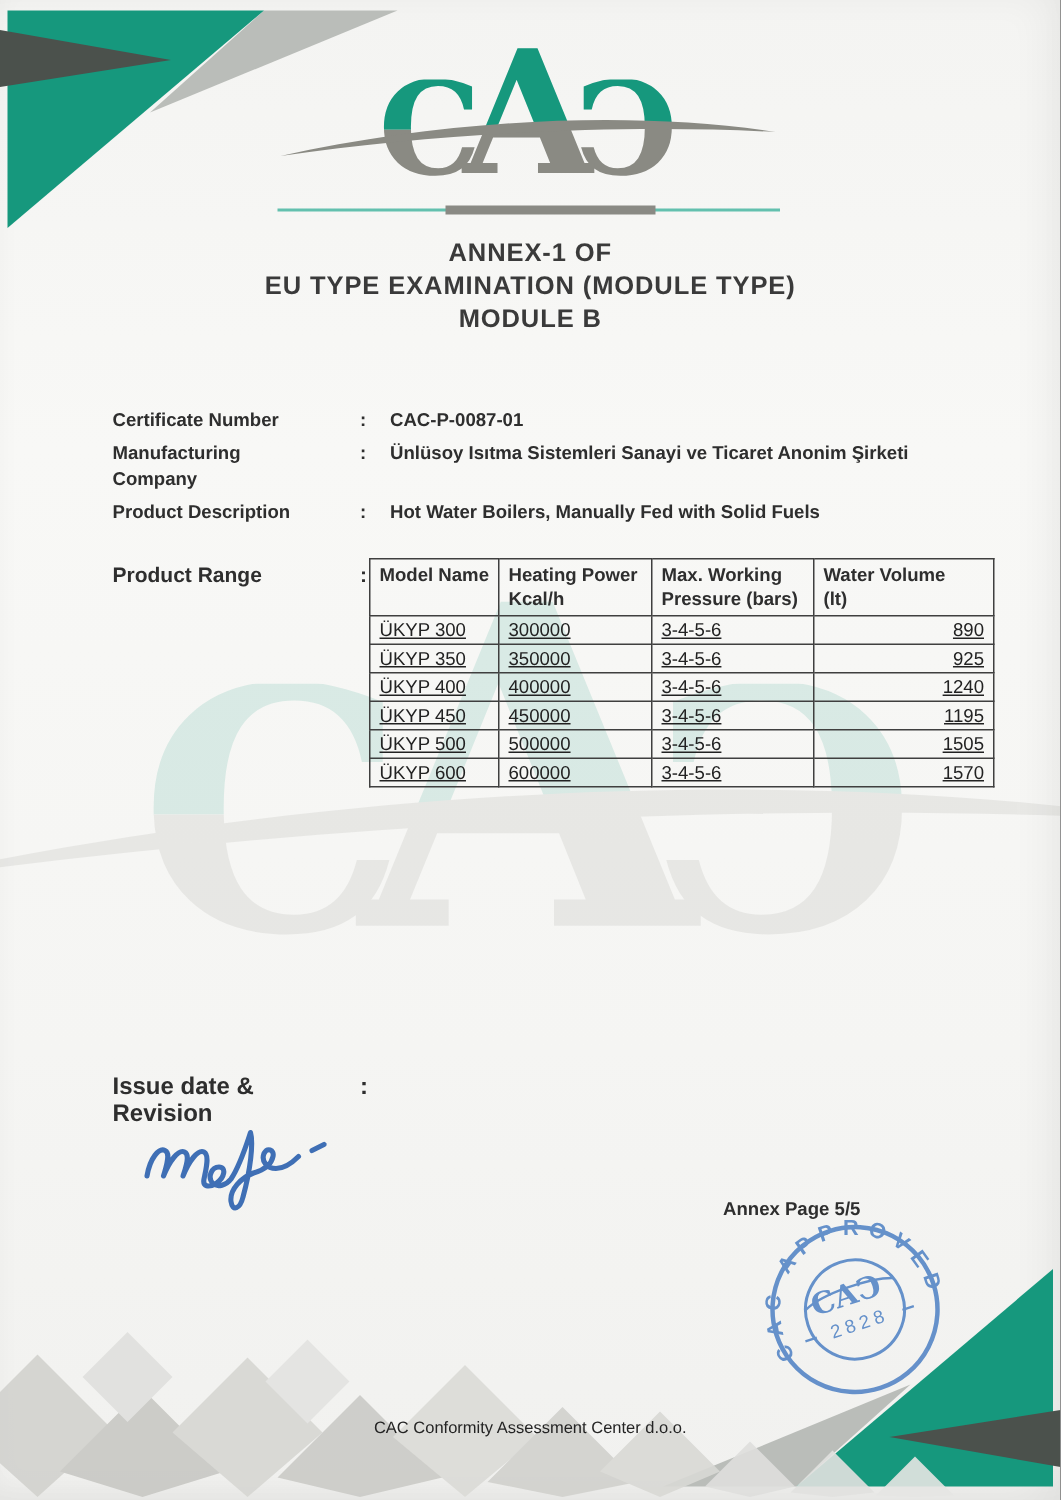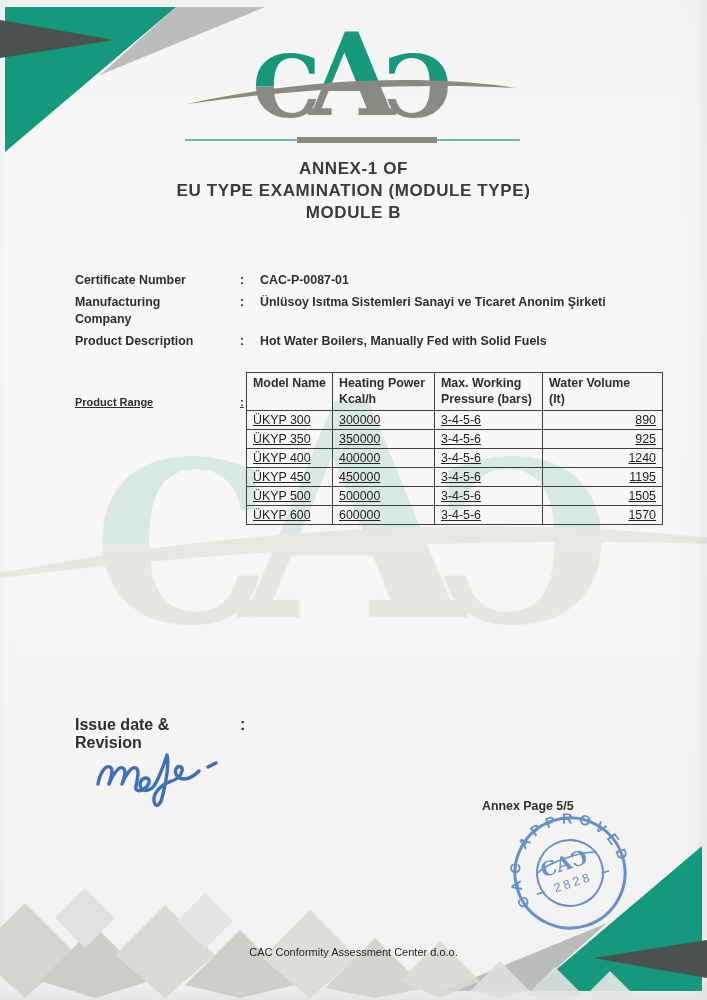--- a/index.html
+++ b/index.html
@@ -41,21 +41,21 @@
   .title{position:absolute;left:0;right:0;top:158px;text-align:center;font-weight:bold;
          font-size:17px;line-height:22px;letter-spacing:.6px;color:#3a3a3a;}
 
   
   .details{position:absolute;left:75px;top:272px;width:600px;font-size:12.4px;font-weight:bold;}
   .detail-row{display:flex;margin-bottom:5px;line-height:17px;}
   .detail-label{width:165px;white-space:pre-line;flex:none;}
   .detail-colon{width:20px;flex:none;}
   .detail-value{flex:1;}
 
-  .range-row{position:absolute;left:75px;top:396px;width:260px;display:flex;font-size:11px;font-weight:bold;text-decoration:underline;}
+  .range-row{position:absolute;left:75px;top:375px;width:260px;display:flex;font-size:14px;font-weight:bold;}
 
   
   table.product{position:absolute;left:246px;top:372px;border-collapse:collapse;background:transparent;}
   table.product th, table.product td{border:1.6px solid #3f3f3f;font-size:12.4px;padding:2px 6px;}
   table.product th{text-align:left;vertical-align:top;font-weight:bold;white-space:pre-line;line-height:1.32;}
   table.product td{height:14px;line-height:14px;font-weight:normal;color:#222;text-decoration:underline;}
   table.product td.num{text-align:right;}
 
   
   .issue{position:absolute;left:75px;top:716px;width:420px;display:flex;font-size:16px;font-weight:bold;}

